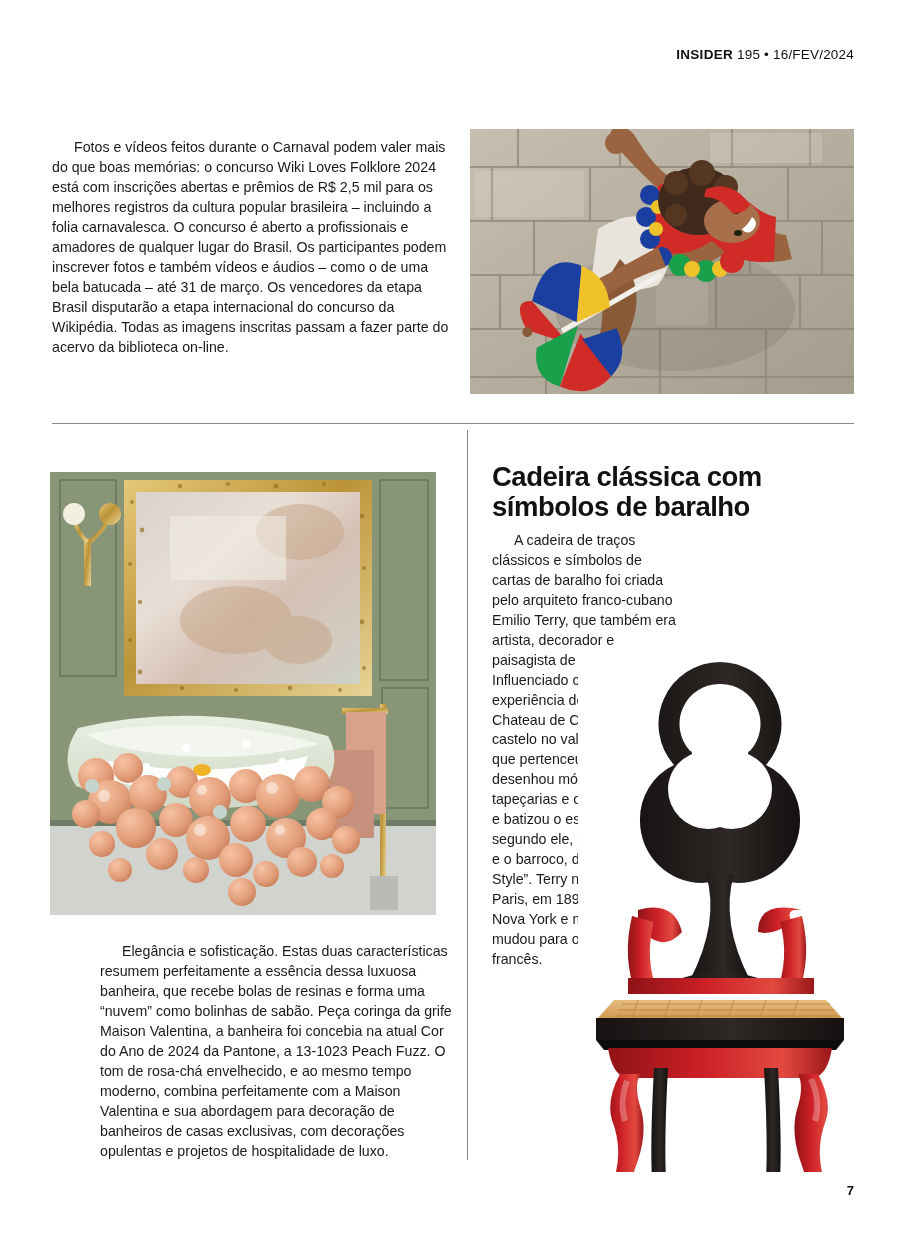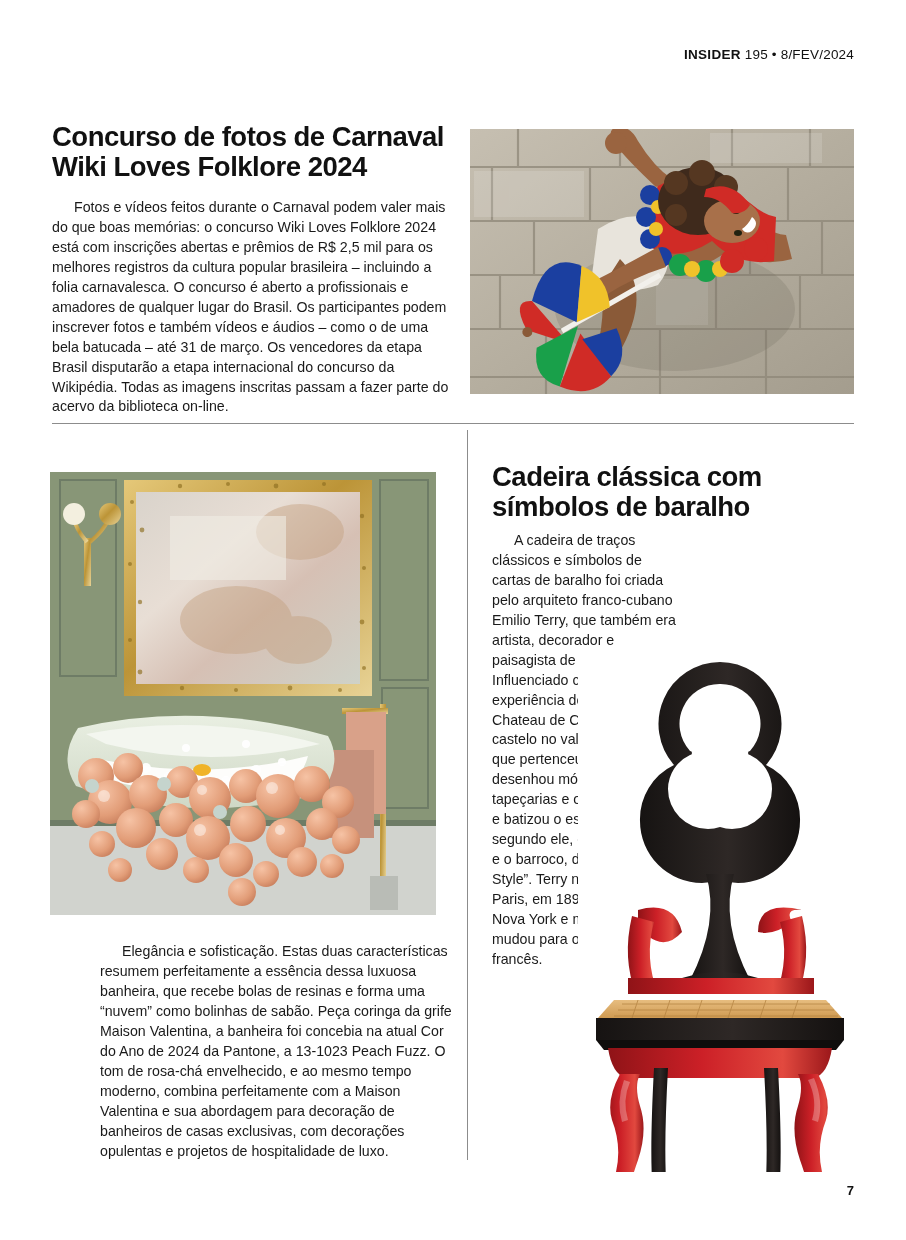--- a/index.html
+++ b/index.html
@@ -142,25 +142,24 @@
 </style>
 </head>
 <body>
 
 <div class="page">
 
   <div class="masthead">
     <span class="brand">INSIDER</span>
     <span>195</span>
     <span>•</span>
-    <span>8/FEV/2024</span>
+    <span>16/FEV/2024</span>
   </div>
 
   <div id="block-carnaval-text">
-    <h1 class="head">Concurso de fotos de Carnaval Wiki Loves Folklore 2024</h1>
     <p class="body-text"><span class="indent"></span><span>Fotos e vídeos feitos durante o Carnaval podem valer mais do que boas memórias: o concurso Wiki Loves Folklore 2024 está com inscrições abertas e  prêmios de R$ 2,5 mil para os melhores registros da cultura popular brasileira – incluindo a folia carnavalesca. O concurso é aberto a profissionais e amadores de qualquer lugar do Brasil. Os participantes podem inscrever fotos e também vídeos e áudios – como o de uma bela batucada – até 31 de março. Os vencedores da etapa Brasil disputarão a etapa internacional do concurso da Wikipédia. Todas as imagens inscritas passam a fazer parte do acervo da biblioteca on-line.</span></p>
   </div>
 
   <div id="photo-carnaval">
     <svg class="photo-svg" viewBox="0 0 384 265" preserveAspectRatio="none">
       <defs>
         <linearGradient id="stoneG" x1="0" y1="0" x2="1" y2="1">
           <stop offset="0%" stop-color="#c6bfb1"></stop>
           <stop offset="50%" stop-color="#b5ae9f"></stop>
           <stop offset="100%" stop-color="#a49d8e"></stop>

